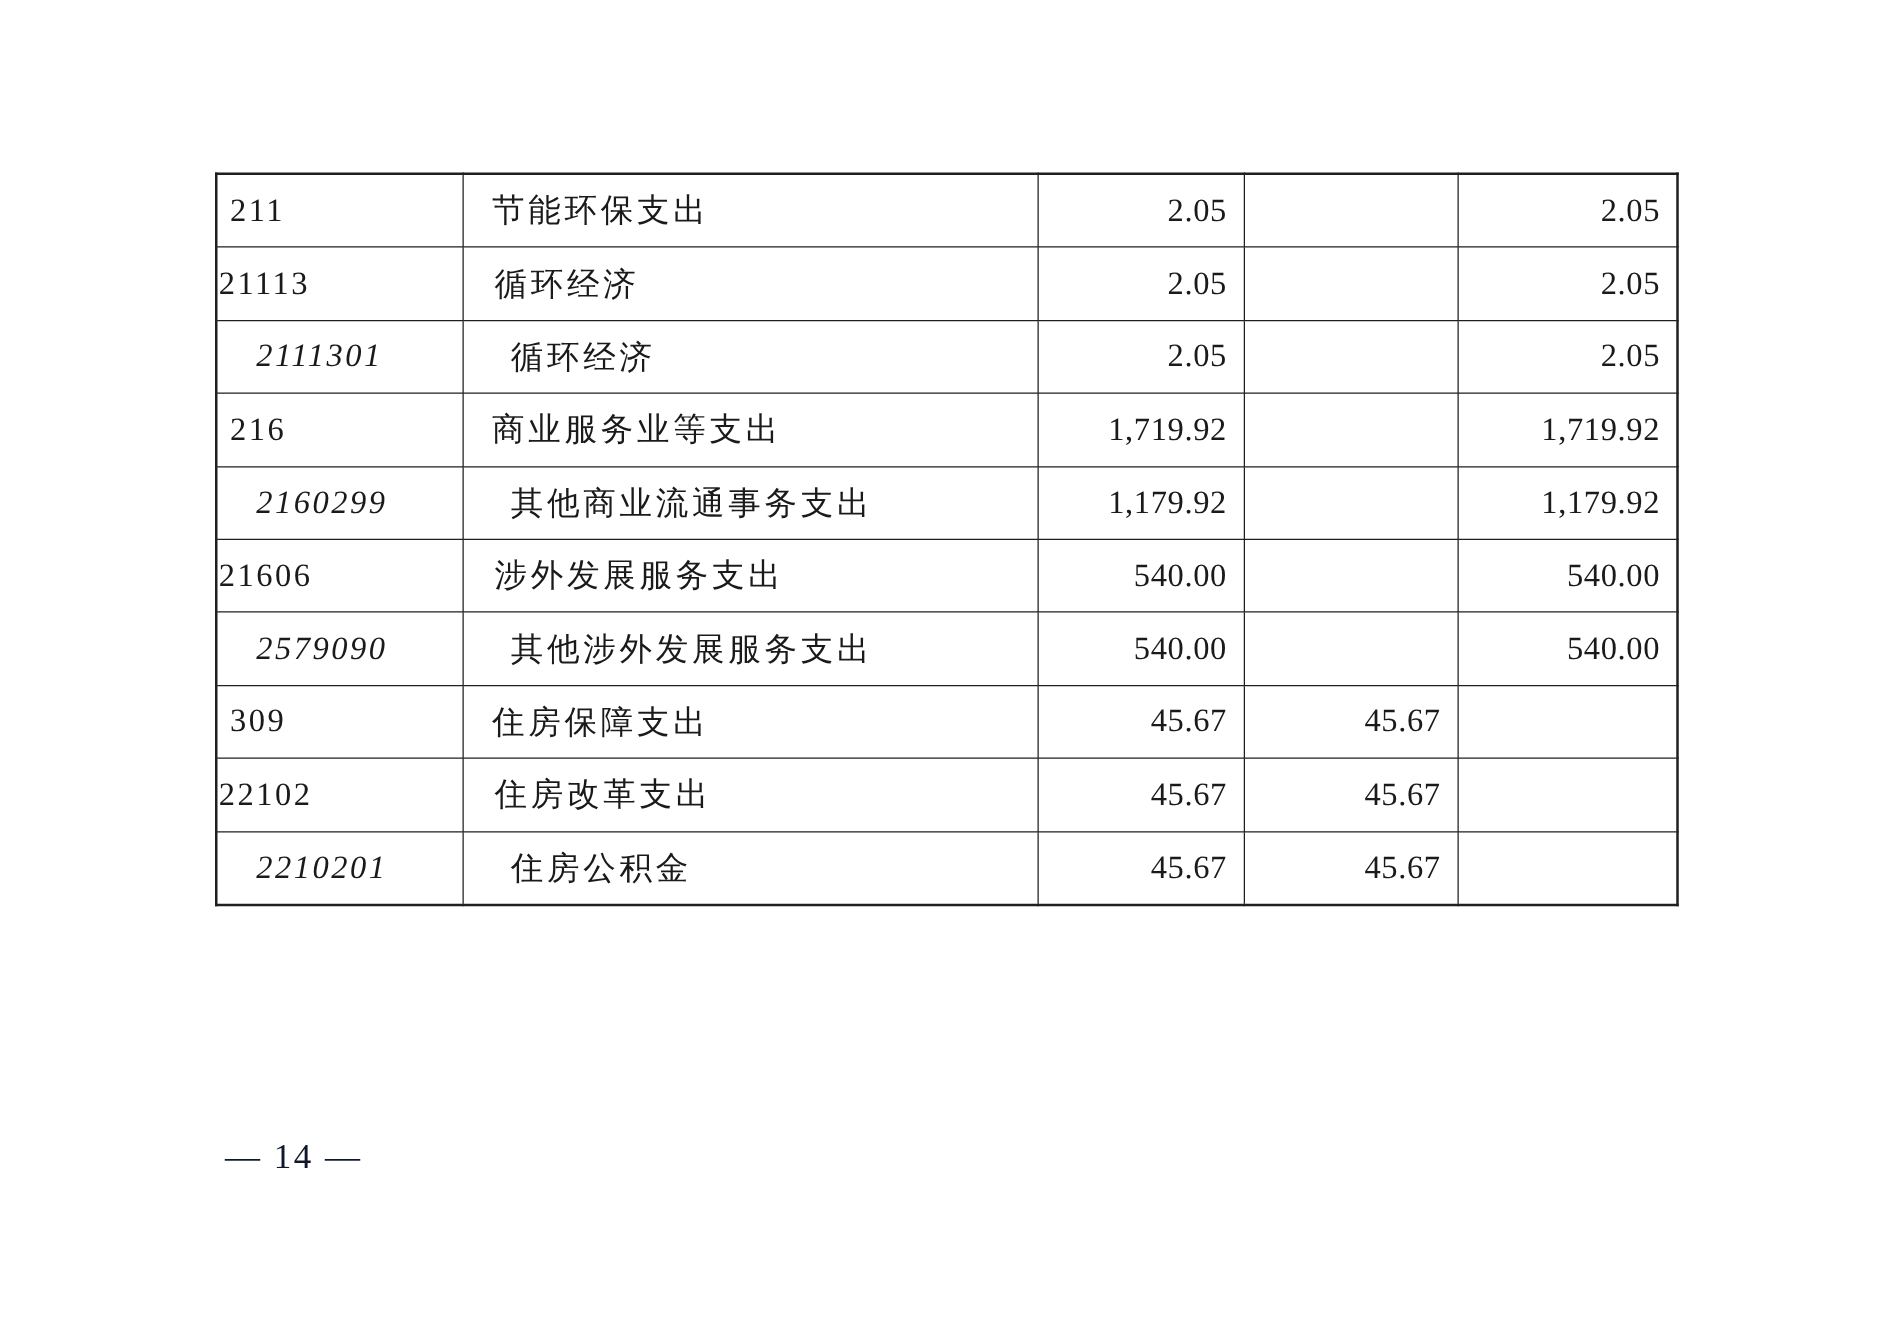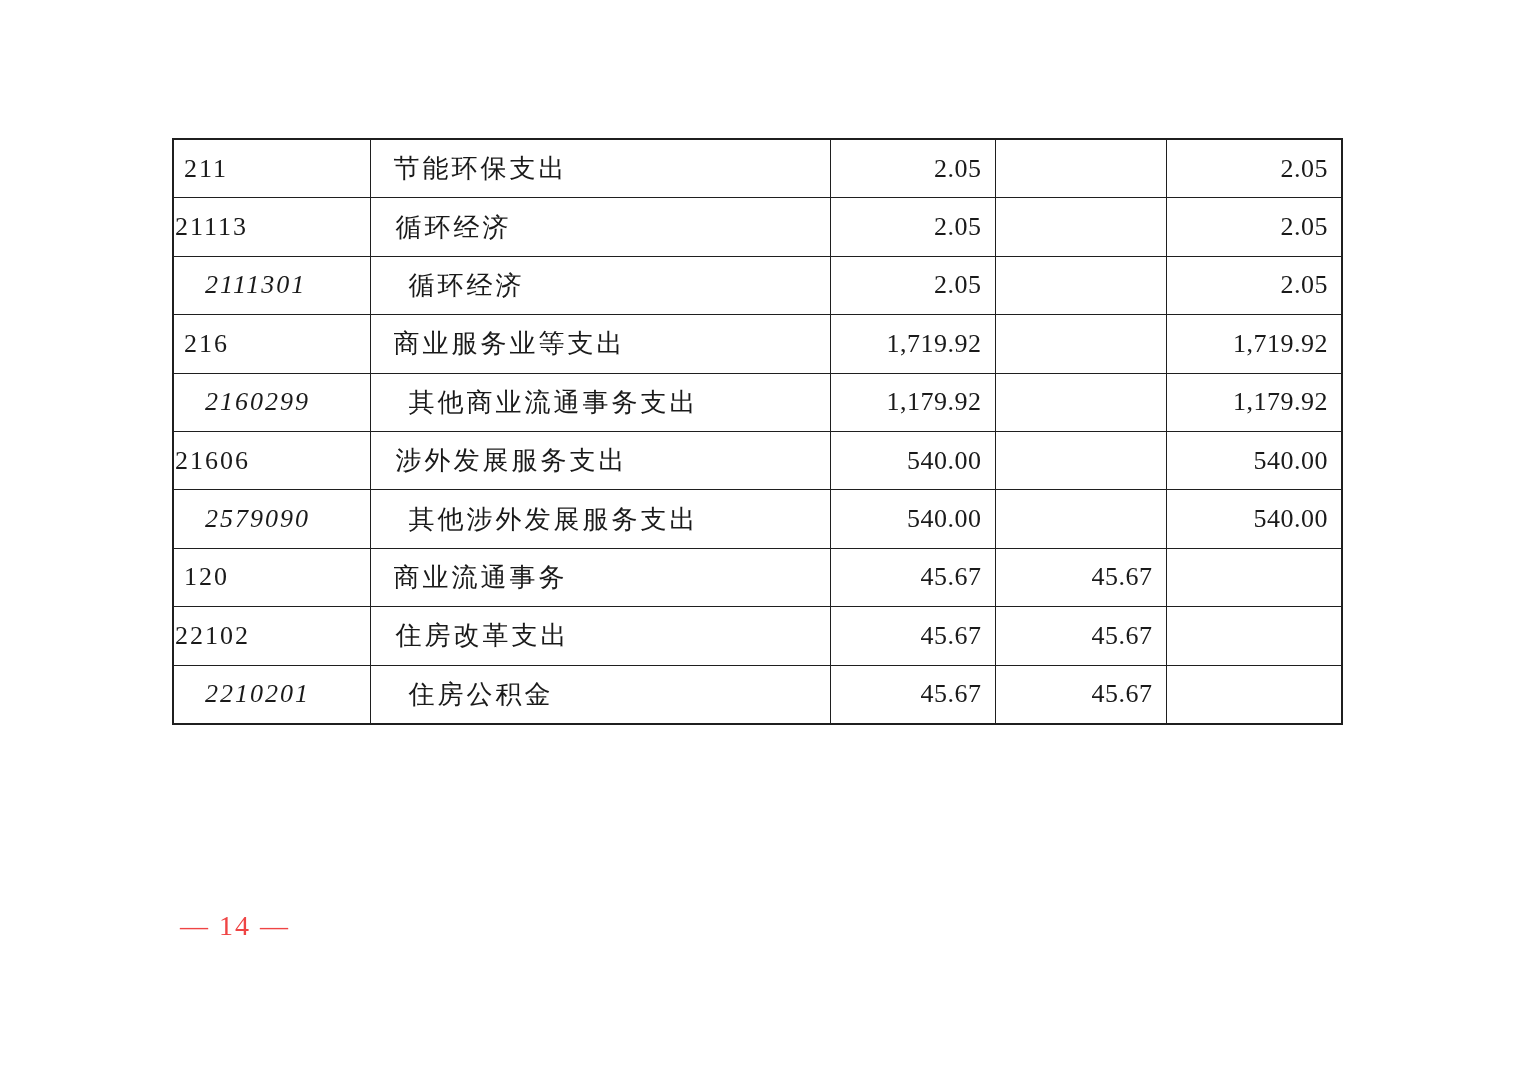--- a/index.html
+++ b/index.html
@@ -55,21 +55,21 @@
   td.name.lvl1 { padding-left: 23px; }
   td.name.lvl2 { padding-left: 25px; }
   td.name.lvl3 { padding-left: 38px; }
 
   .page-number {
     position: absolute;
     left: 180px;
     top: 910px;
     font-size: 28px;
     letter-spacing: 2px;
-    color: #ef4444;
+    color: #0f172a;
   }
 </style>
 </head>
 <body>
 
 <div class="page">
 
   <table class="budget">
     <colgroup>
       <col style="width:197px">
@@ -122,22 +122,22 @@
           <td class="num">540.00</td>
         </tr>
         <tr>
           <td class="code lvl3">2579090</td>
           <td class="name lvl3">其他涉外发展服务支出</td>
           <td class="num">540.00</td>
           <td class="num"></td>
           <td class="num">540.00</td>
         </tr>
         <tr>
-          <td class="code lvl1">120</td>
-          <td class="name lvl1">商业流通事务</td>
+          <td class="code lvl1">309</td>
+          <td class="name lvl1">住房保障支出</td>
           <td class="num">45.67</td>
           <td class="num">45.67</td>
           <td class="num"></td>
         </tr>
         <tr>
           <td class="code lvl2">22102</td>
           <td class="name lvl2">住房改革支出</td>
           <td class="num">45.67</td>
           <td class="num">45.67</td>
           <td class="num"></td>

